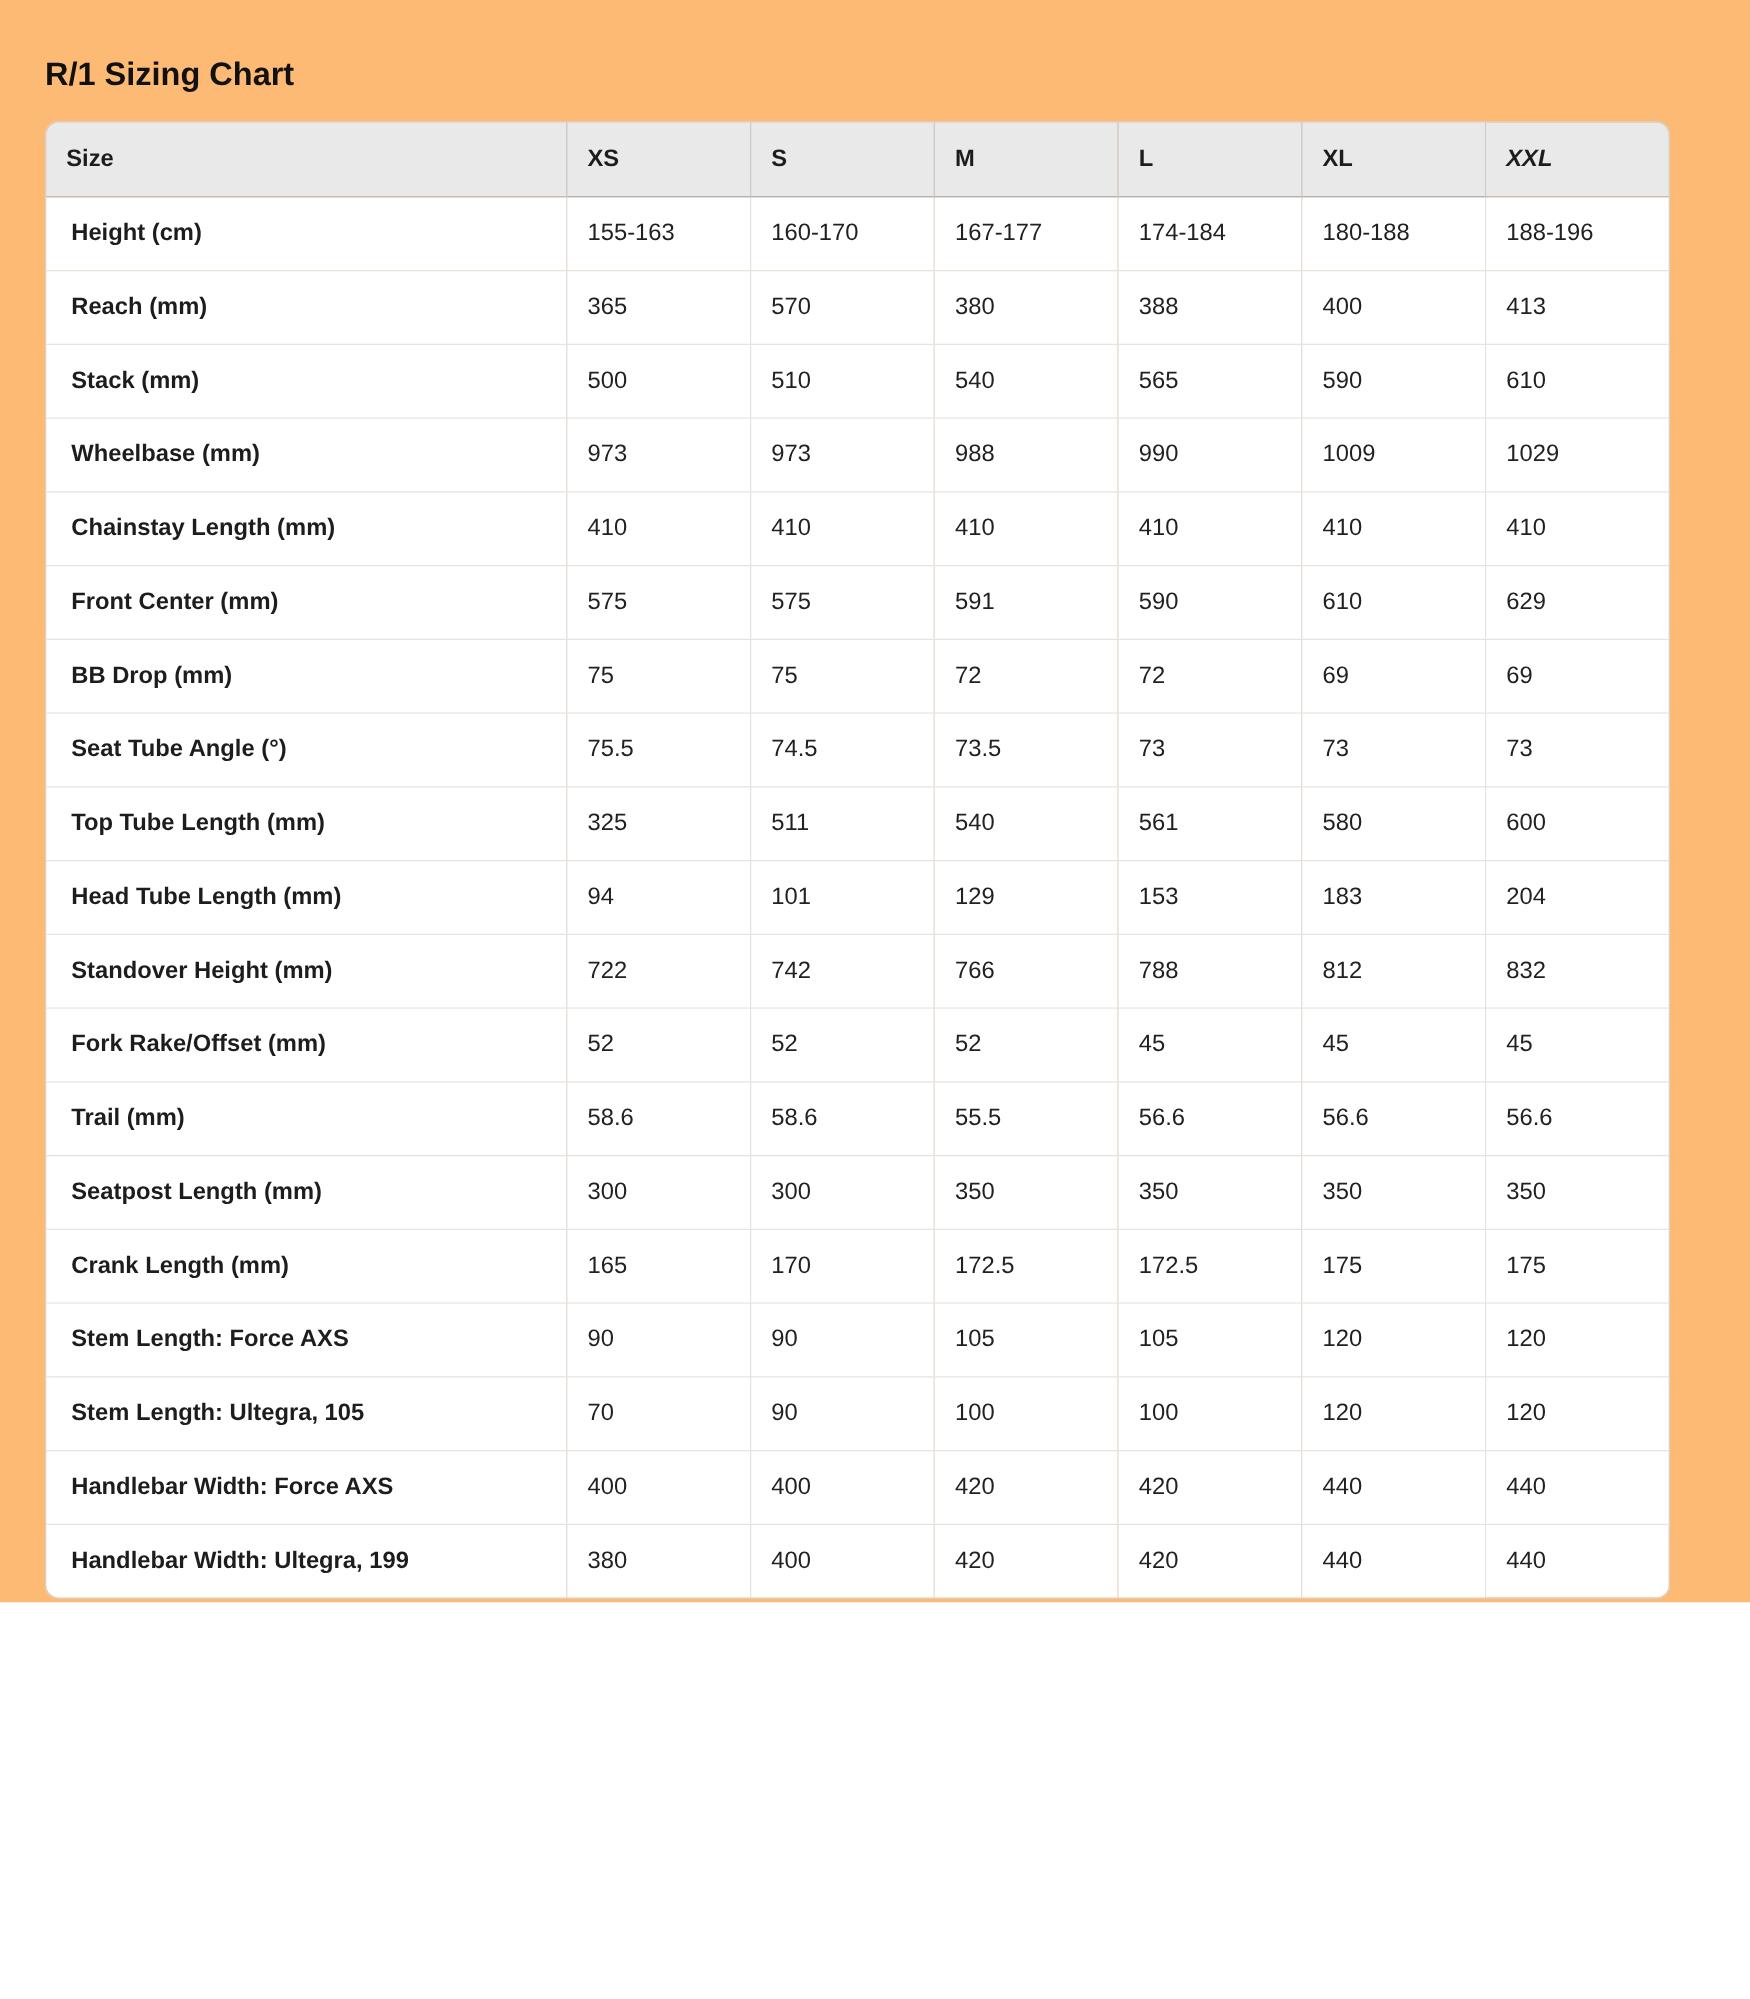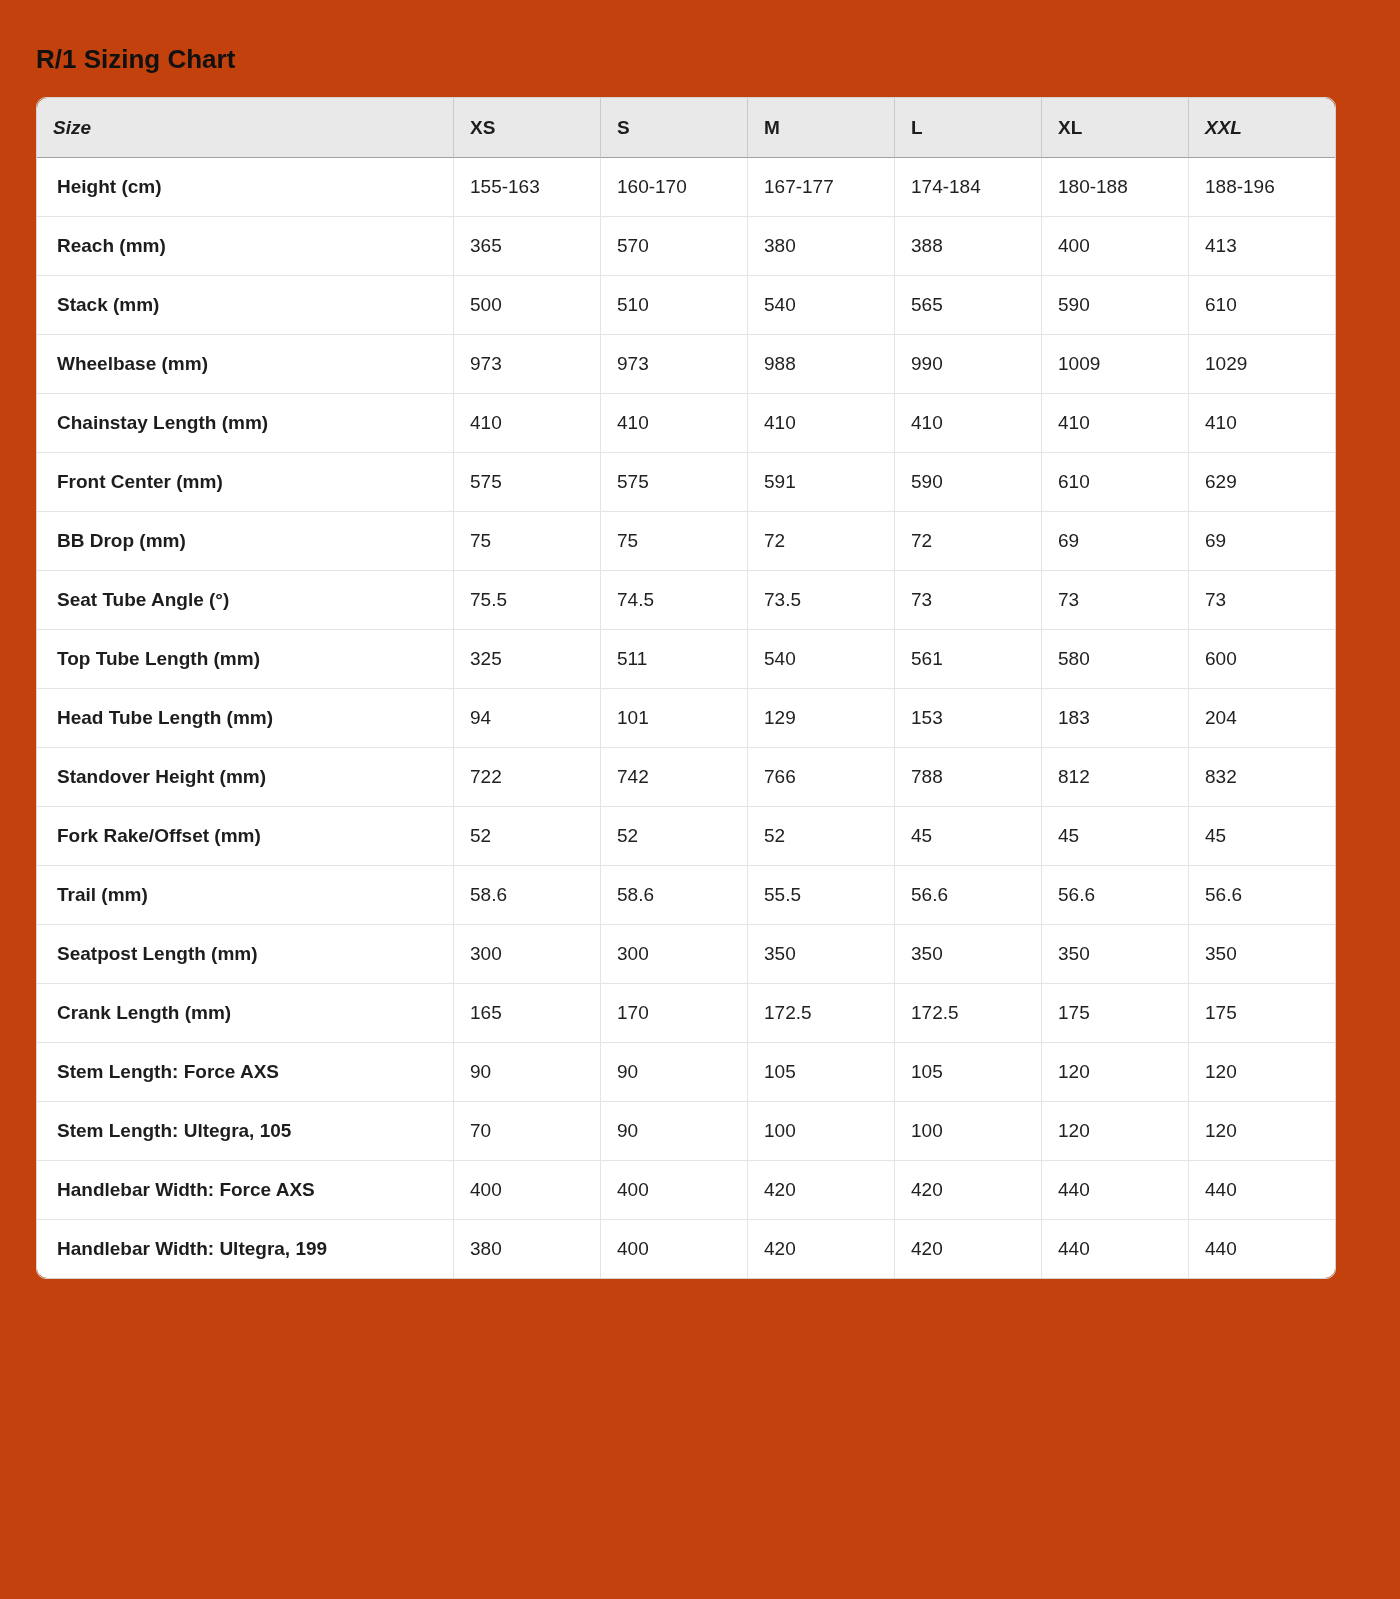--- a/index.html
+++ b/index.html
@@ -3,22 +3,22 @@
 <meta charset="utf-8">
 <style>
   html, body {
     margin: 0;
     padding: 0;
     background: #ffffff;
   }
   .page {
     position: relative;
     width: 1400px;
-    height: 1599px;
-    background: #c2410c;
+    height: 1282px;
+    background: #fdba74;
     font-family: "Liberation Sans", "DejaVu Sans", sans-serif;
     color: #1f1f1f;
     overflow: hidden;
   }
   .title {
     margin: 0;
     position: absolute;
     left: 36px;
     top: 44px;
     font-size: 26px;
@@ -43,21 +43,21 @@
   table.sizing col.data-col  { width: 147px; }
   thead th {
     background: #e9e9e9;
     text-align: left;
     font-weight: 700;
     padding: 19px 16px 18px 16px;
     border-bottom: 1px solid #9f9f9f;
     font-size: 19px;
     color: #1d1d1d;
   }
-  thead th:first-child { border-top-left-radius: 10px; font-style: italic; }
+  thead th:first-child { border-top-left-radius: 10px; }
   thead th:last-child  { border-top-right-radius: 10px; font-style: italic; }
   thead th + th { border-left: 1px solid rgba(0,0,0,0.125); }
   tbody td {
     background: #ffffff;
     padding: 17px 16px 17px 16px;
     border-bottom: 1px solid #e4e4e4;
     font-weight: 400;
     color: #212121;
     line-height: 24px;
     white-space: nowrap;

